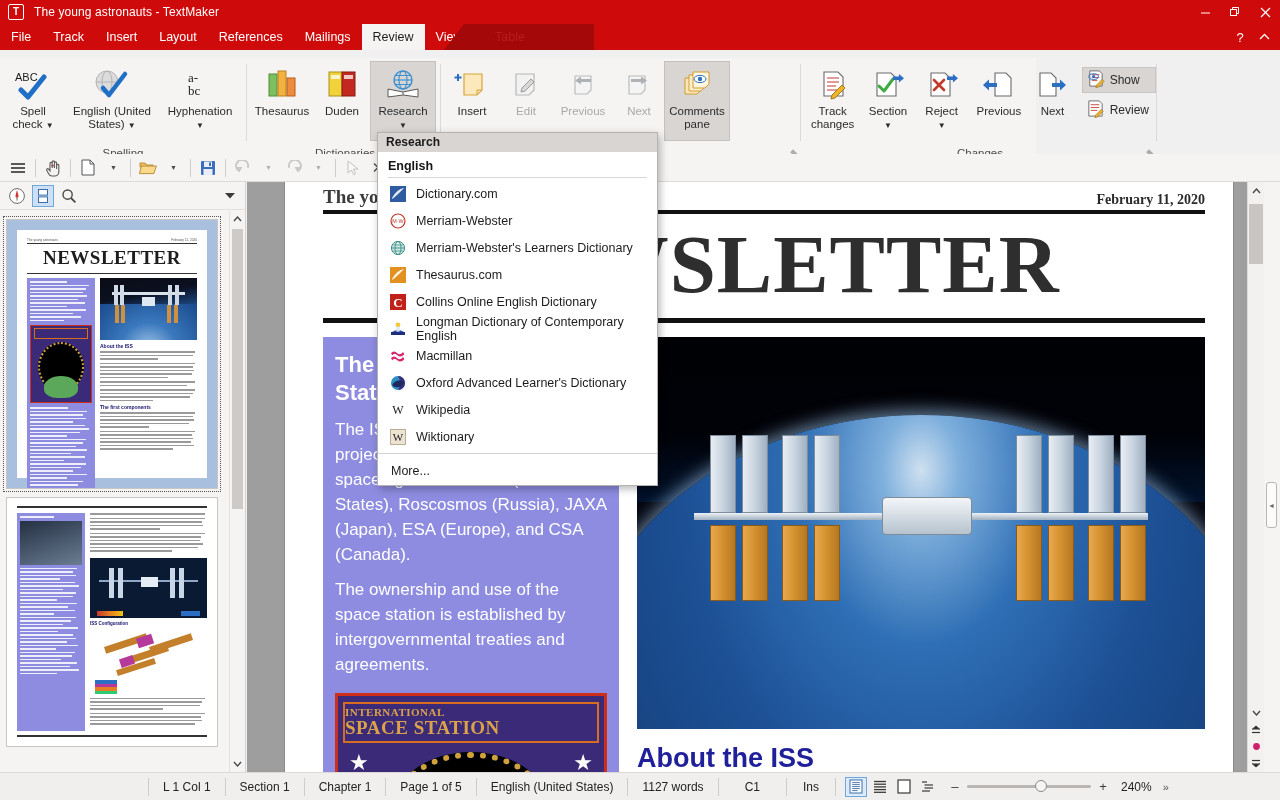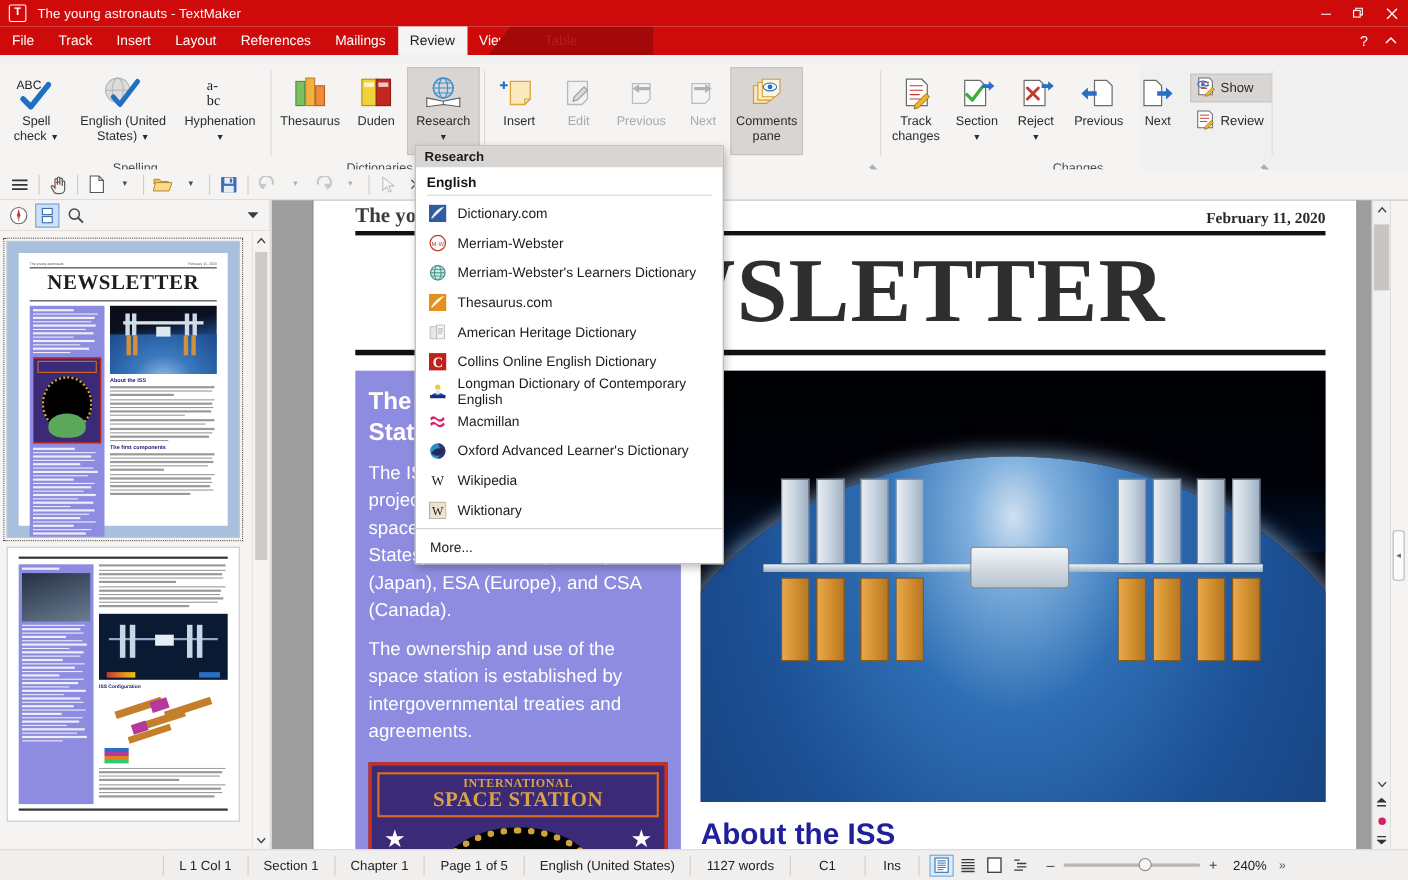--- a/index.html
+++ b/index.html
@@ -187,21 +187,21 @@
   .col-right { flex: 1; }
   .purplebox { background: #8d8ce0; padding: 14px 12px 18px; color: #ffffff; }
   .pb-title { font-size: 22px; font-weight: bold; line-height: 28px; }
   .pb-para { font-size: 17px; line-height: 25px; margin-top: 10px; }
 
   .iss-badge {
     margin-top: 16px; background: #3a2a78; border: 3px solid #cf2f1a;
     padding: 6px 5px 0; position: relative; height: 130px; overflow: hidden;
   }
   .iss-banner {
-    border: 2px solid #d86c20; background: #3a2a78; text-align: center;
+    border: 2px solid #d86c20; background: #3a2a78; text-align: left;
     padding: 2px 0 3px;
   }
   .iss-b1 { font-family:"Liberation Serif", serif; font-weight:bold; color:#dba24a; font-size:11px; letter-spacing:.5px; }
   .iss-b2 { font-family:"Liberation Serif", serif; font-weight:bold; color:#dba24a; font-size:19px; letter-spacing:.5px; line-height:20px; }
   .iss-lower { position: relative; margin-top: 5px; height: 70px; }
   .iss-star { position:absolute; color:#fff; font-size:22px; top: 2px; }
   .iss-oval {
     position:absolute; left: 50%; transform: translateX(-50%); top: 4px;
     width: 160px; height: 120px; border-radius: 50%;
     background: #000; border: 6px dotted #d0a23c;
@@ -1088,32 +1088,20 @@
         <svg width="16" height="16" viewBox="0 0 16 16">
             <rect width="16" height="16" fill="#e2901f"></rect>
             <path d="M2 12 Q7 3 14 2 Q9 8 3 13 Z" fill="#fdf3de"></path>
             <path d="M3 13 L14 3" stroke="#e2901f" stroke-width=".8"></path>
             <path d="M5 13 L14 5" stroke="#e2901f" stroke-width=".8"></path>
           </svg>
       </span>
       <span>Thesaurus.com</span>
     </div>
 
-    <div class="menu-item">
-      <span class="menu-ico">
-        <svg width="16" height="16" viewBox="0 0 16 16">
-            <rect x="1" y="3" width="6" height="11" fill="#e8e8e8" stroke="#b0b0b0" stroke-width=".7"></rect>
-            <rect x="7" y="1.5" width="7" height="12.5" fill="#f4f4f4" stroke="#b0b0b0" stroke-width=".7"></rect>
-            <line x1="8.2" y1="5" x2="12.8" y2="5" stroke="#9a9a9a" stroke-width=".7"></line>
-            <line x1="8.2" y1="7" x2="12.8" y2="7" stroke="#9a9a9a" stroke-width=".7"></line>
-            <line x1="8.2" y1="9" x2="11.8" y2="9" stroke="#9a9a9a" stroke-width=".7"></line>
-          </svg>
-      </span>
-      <span>American Heritage Dictionary</span>
-    </div>
 
     <div class="menu-item">
       <span class="menu-ico">
         <svg width="16" height="16" viewBox="0 0 16 16">
             <rect width="16" height="16" fill="#c0221a"></rect>
             <text x="8" y="12.6" text-anchor="middle" font-family="Liberation Serif, serif" font-size="13" font-weight="bold" fill="#ffffff">C</text>
           </svg>
       </span>
       <span>Collins Online English Dictionary</span>
     </div>

